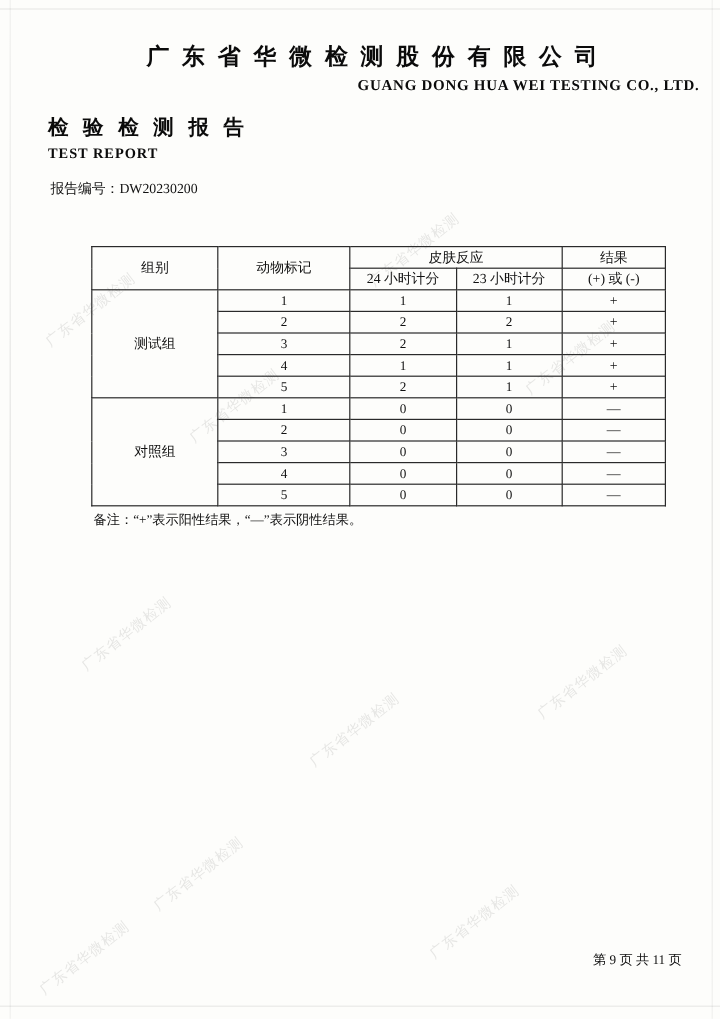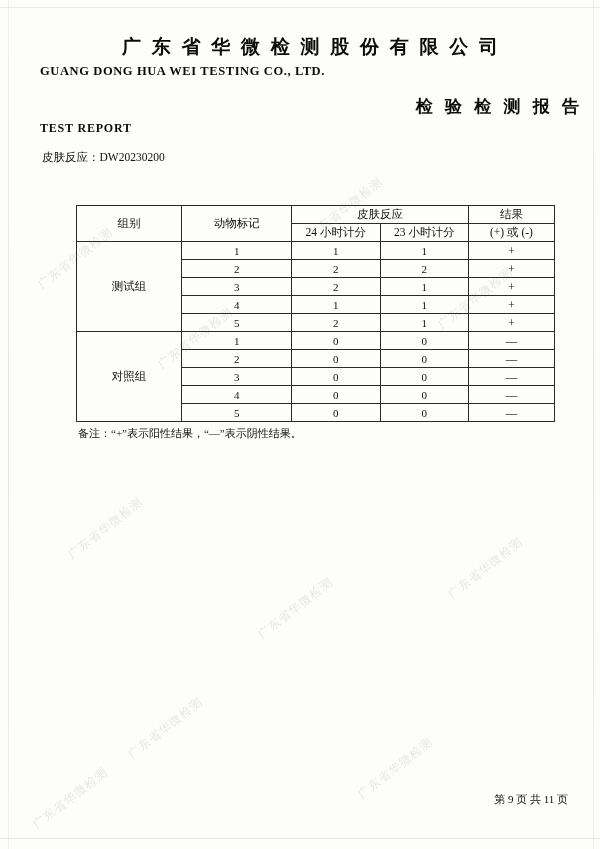--- a/index.html
+++ b/index.html
@@ -57,29 +57,29 @@
   .company-cn {
     text-align: center;
     font-size: 19px;
     font-weight: bold;
     letter-spacing: 3px;
     font-family: "Liberation Serif", serif;
     margin: 0 0 4px 0;
     color: #0b0b0b;
   }
   .company-en {
-    text-align: left;
+    text-align: right;
     font-size: 12.5px;
     font-weight: bold;
     letter-spacing: 0.6px;
     margin: 0 0 16px 0;
     color: #0b0b0b;
   }
   .report-title-cn {
-    text-align: right;
+    text-align: left;
     font-size: 17px;
     font-weight: bold;
     letter-spacing: 4px;
     margin: 0 0 3px 0;
     color: #0b0b0b;
   }
   .report-title-en {
     text-align: left;
     font-size: 12px;
     font-weight: bold;
@@ -186,21 +186,21 @@
   <div class="wm" style="left:25px; top:790px;">广东省华微检测</div>
 
   <div class="content">
 
     <div class="company-cn">广 东 省 华 微 检 测 股 份 有 限 公 司</div>
     <div class="company-en">GUANG  DONG  HUA  WEI  TESTING  CO., LTD.</div>
 
     <div class="report-title-cn">检 验 检 测 报 告</div>
     <div class="report-title-en">TEST REPORT</div>
 
-    <div class="report-no">皮肤反应：DW20230200</div>
+    <div class="report-no">报告编号：DW20230200</div>
 
     <div style="padding:0 28px 0 36px;margin-top:40px;">
       <table class="data">
         <colgroup>
           <col class="col-group">
           <col class="col-mark">
           <col class="col-24">
           <col class="col-48">
           <col class="col-res">
         </colgroup>

